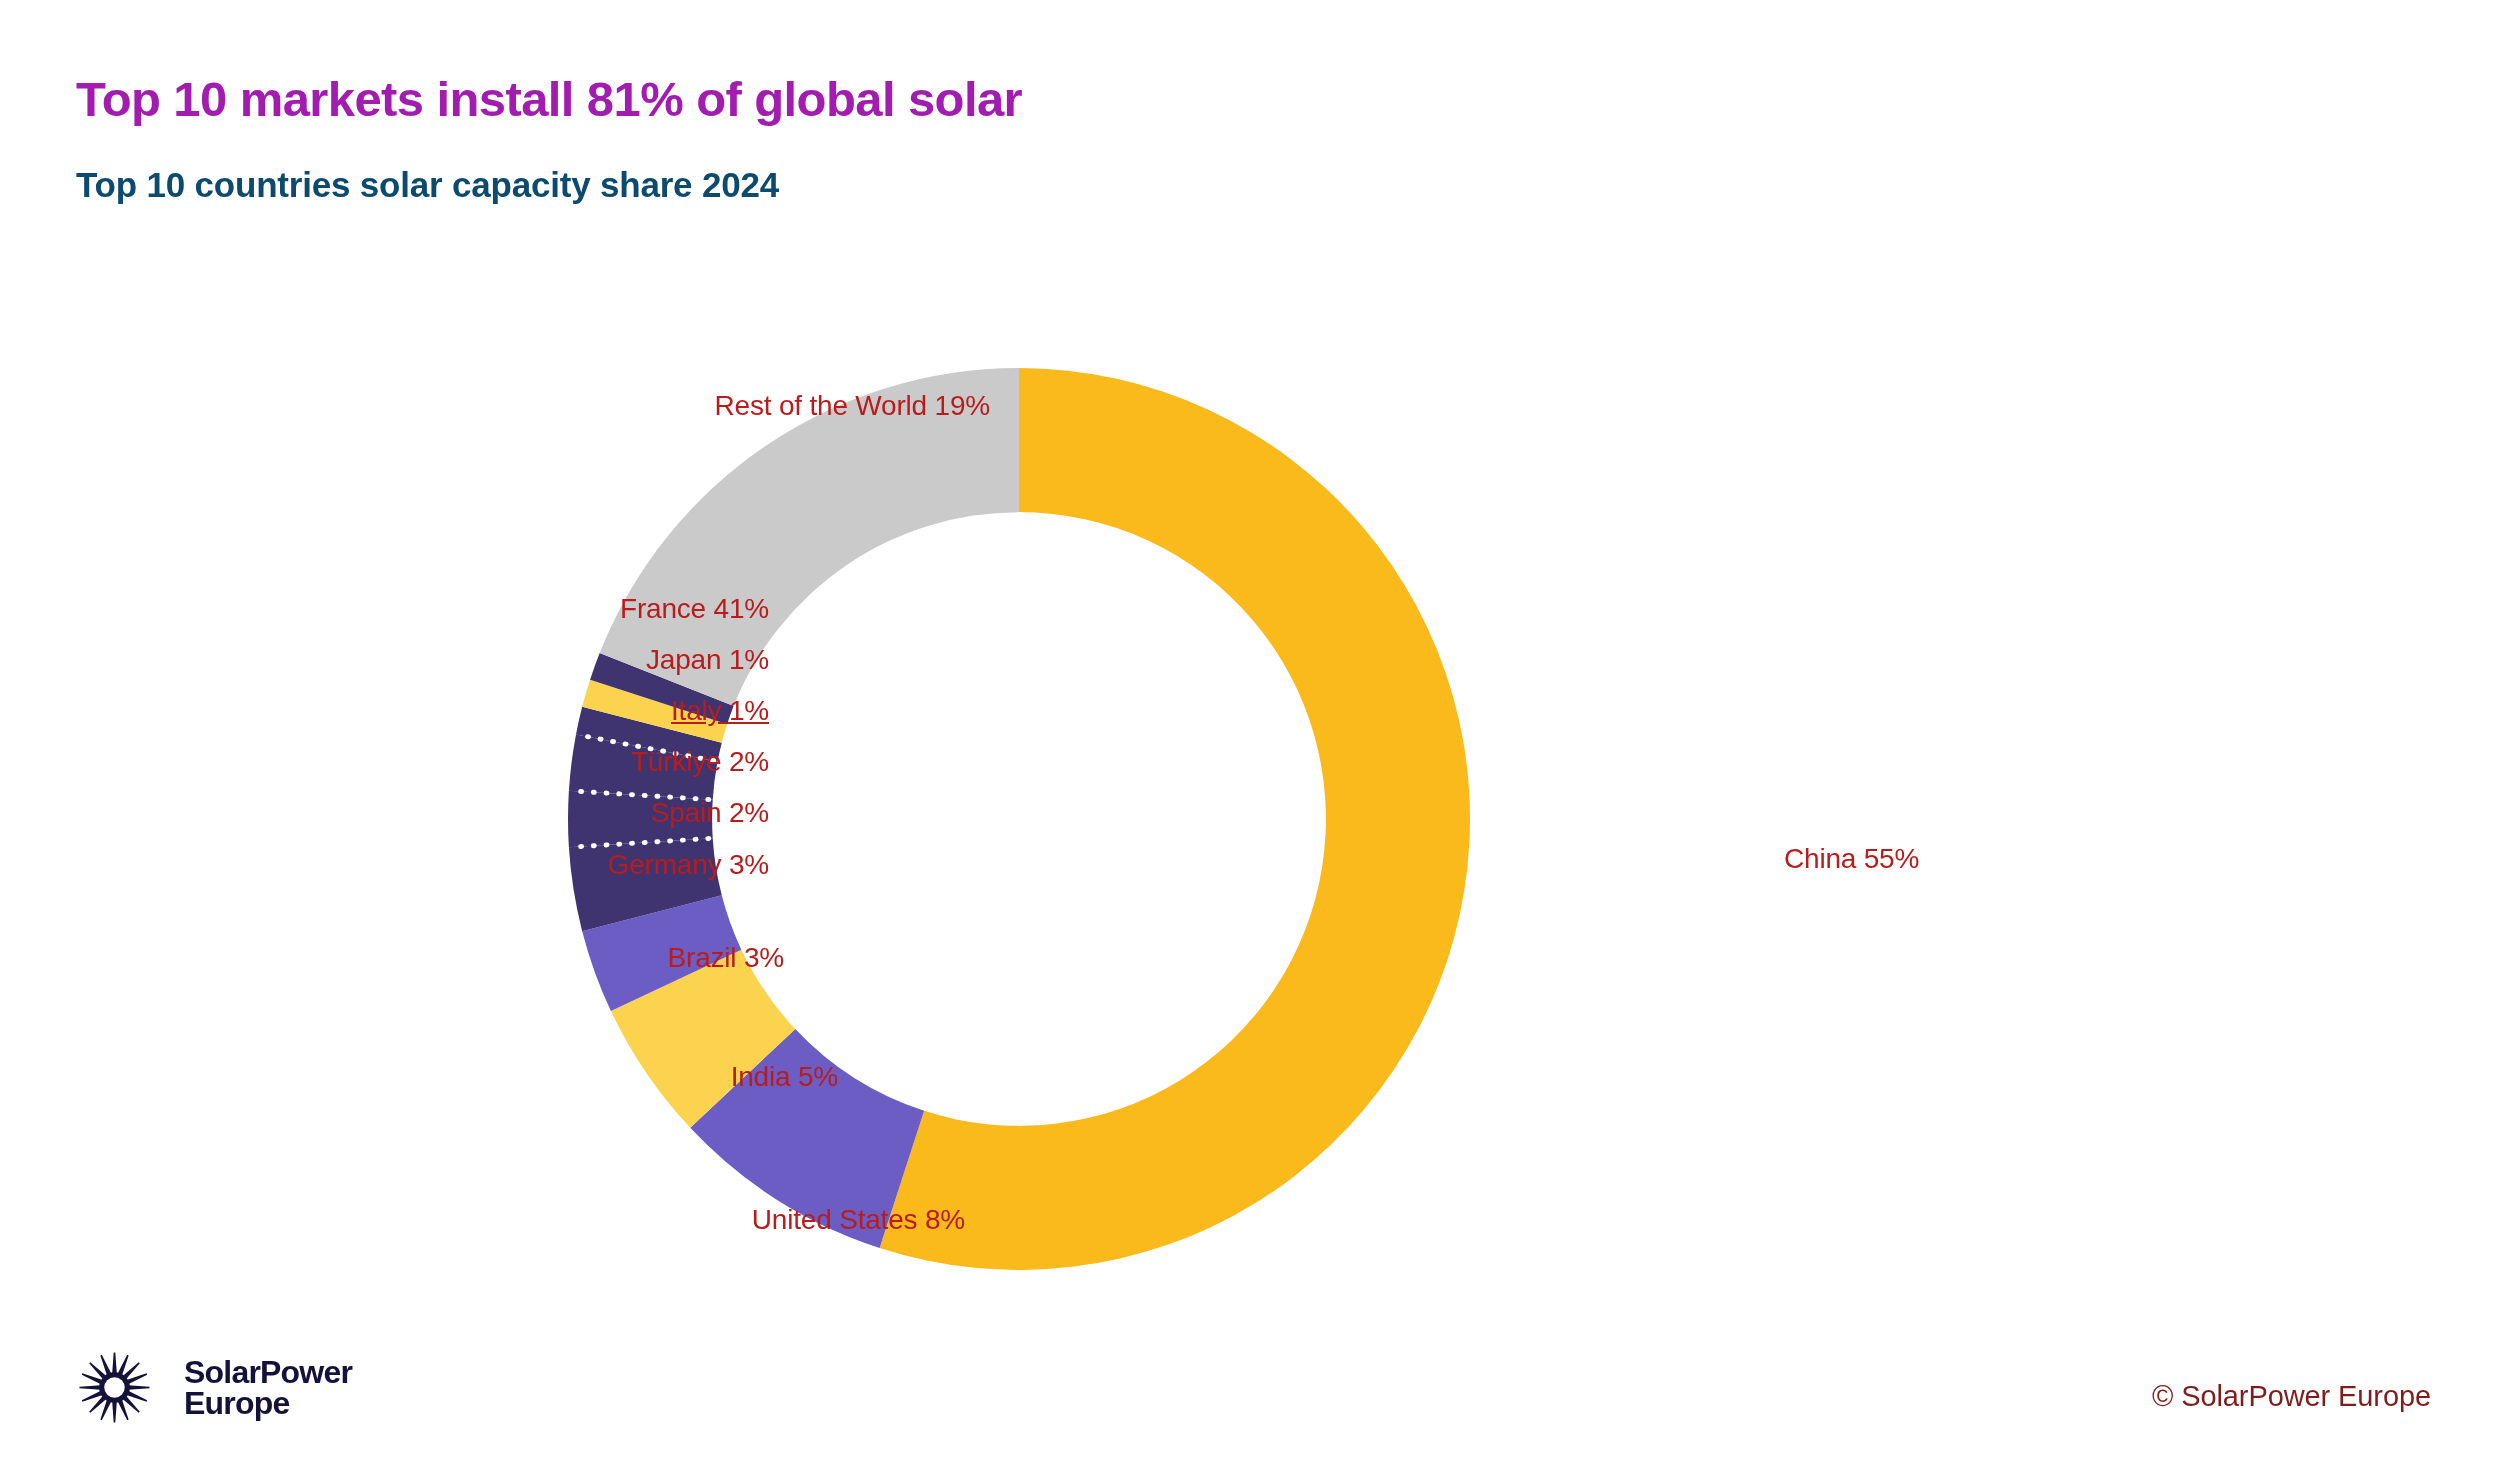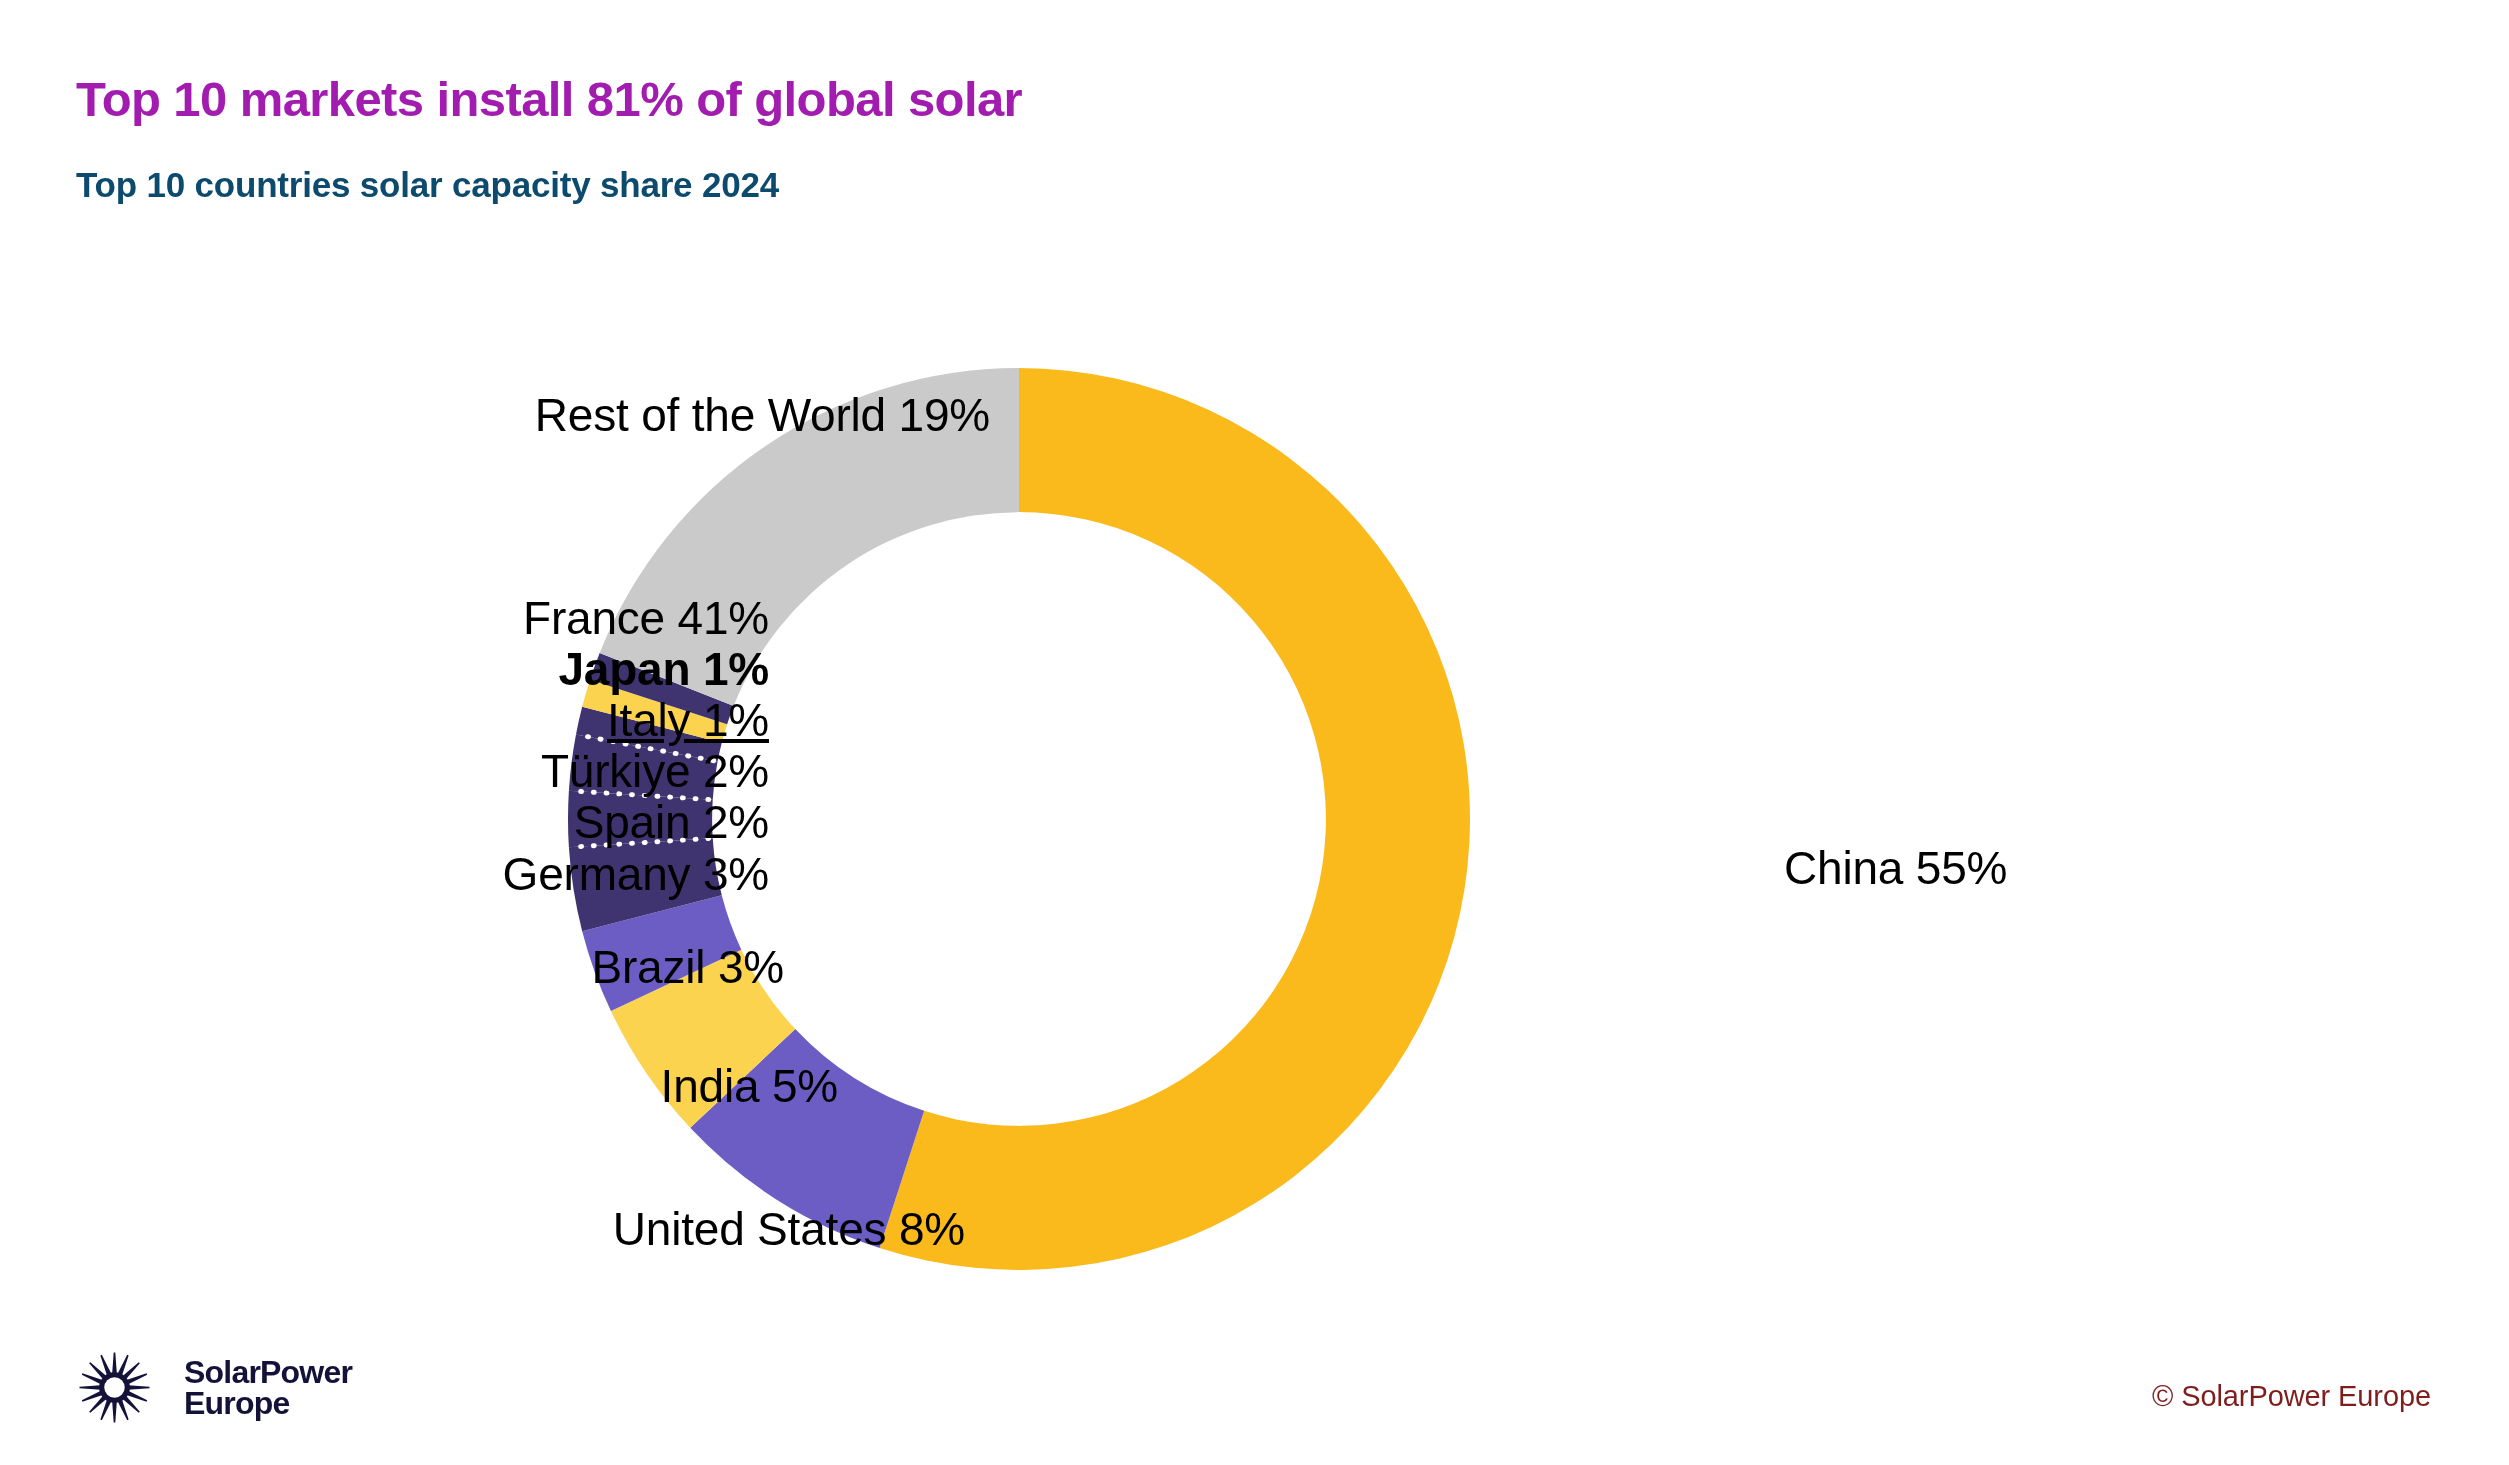--- a/index.html
+++ b/index.html
@@ -63,23 +63,23 @@
     text-align: center;
     font-size: 74px;
     font-weight: bold;
     letter-spacing: -1.5px;
     color: #15123A;
     line-height: 1;
   }
 
   .slice-label {
     position: absolute;
-    font-size: 46px;
+    font-size: 28px;
     letter-spacing: -0.2px;
-    color: #000000;
+    color: #b91c1c;
     white-space: nowrap;
     line-height: 1;
   }
   .slice-label.right { text-align: left; }
   .slice-label.left  { text-align: right; transform: translateX(-100%); }
 
   
   #brand-logo {
     position: absolute;
     left: 78px;
@@ -141,21 +141,21 @@
 
   <div id="slice-labels">
       <div class="slice-label right" style="left: 1784px; top: 845px;">China 55%</div>
       <div class="slice-label left" style="left: 965px; top: 1206px;">United States 8%</div>
       <div class="slice-label left" style="left: 838px; top: 1063px;">India 5%</div>
       <div class="slice-label left" style="left: 784px; top: 944px;">Brazil 3%</div>
       <div class="slice-label left" style="left: 769px; top: 851px;">Germany 3%</div>
       <div class="slice-label left" style="left: 769px; top: 799px;">Spain 2%</div>
       <div class="slice-label left" style="left: 769px; top: 748px;">Türkiye 2%</div>
       <div class="slice-label left" style="left: 769px; top: 697px; text-decoration: underline;">Italy 1%</div>
-      <div class="slice-label left" style="left: 769px; top: 646px; font-weight: bold;">Japan 1%</div>
+      <div class="slice-label left" style="left: 769px; top: 646px;">Japan 1%</div>
       <div class="slice-label left" style="left: 769px; top: 595px;">France 41%</div>
       <div class="slice-label left" style="left: 990px; top: 392px;">Rest of the World 19%</div>
     </div>
 </div>
 
 <div id="brand-logo">
   <svg id="brand-mark" viewBox="0 0 100 100">
     <g id="sunburst-rays" fill="#15123A">
         <circle cx="50" cy="50" r="21"></circle>
         <path d="M 69 53.2 L 98 51.1 L 98 48.9 L 69 46.8 Z"></path>

